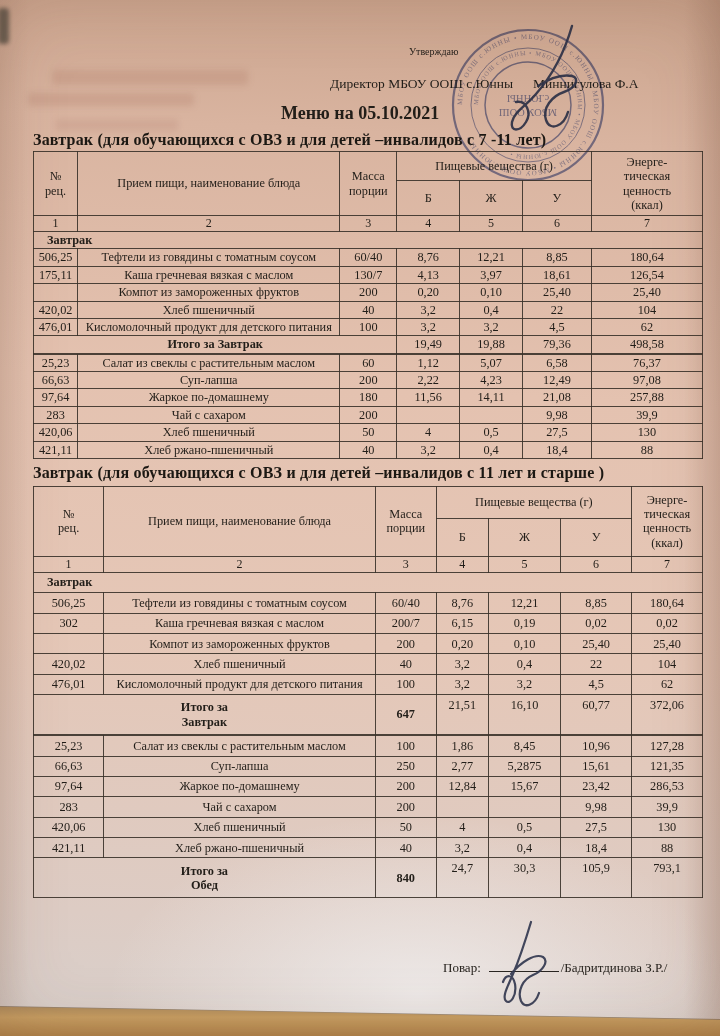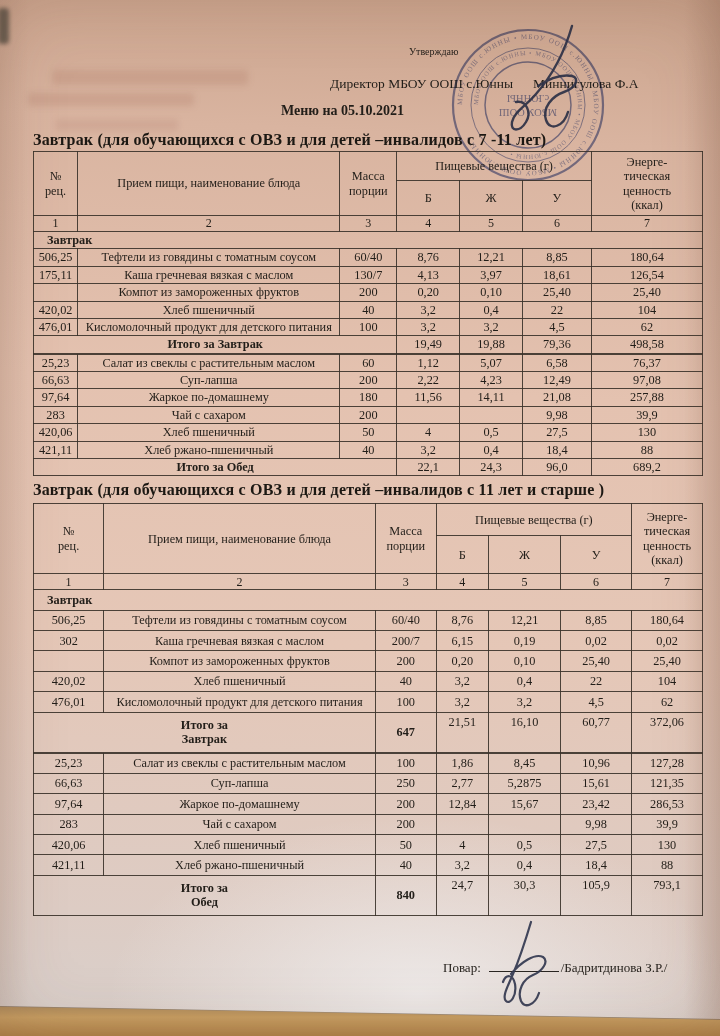--- a/index.html
+++ b/index.html
@@ -19,21 +19,21 @@
     clip-path:polygon(0 12%,100% 50%,100% 62%,0 24%);}
   .bleed{position:absolute;background:rgba(150,85,70,.16);filter:blur(3px);border-radius:3px;}
   .b1{left:52px;top:70px;width:196px;height:15px;}
   .b2{left:28px;top:93px;width:166px;height:13px;}
   .b3{left:56px;top:119px;width:122px;height:12px;background:rgba(150,85,70,.12);}
 
   .txt{color:#221e19;}
   .approved{position:absolute;left:409px;top:46px;font-size:10px;}
   .director-line{position:absolute;left:330px;top:76px;font-size:13.5px;}
   .director-name{position:absolute;left:533px;top:76px;font-size:13.5px;}
-  .menu-title{position:absolute;left:281px;top:103px;font-size:14px;font-weight:700;}
+  .menu-title{position:absolute;left:281px;top:103px;font-size:18px;font-weight:700;}
 
   .stamp{position:absolute;left:448px;top:25px;opacity:.68;mix-blend-mode:multiply;}
   .sig-head{position:absolute;left:480px;top:20px;}
   .sig-foot{position:absolute;left:487px;top:918px;}
 
   .tables-host{position:absolute;left:33px;top:131px;width:670px;}
   .tbl-title{font-weight:700;font-size:16px;text-align:left;color:#1c1813;letter-spacing:.2px;}
   .tt-0{margin-bottom:2px;}
   .tt-1{margin-top:30px;margin-bottom:3px;}
   .tt-2{margin-top:5px;margin-bottom:4px;}
@@ -256,29 +256,20 @@
           </tr>
           <tr class="data-row">
             <td class="c-num">421,11</td>
             <td class="c-dish">Хлеб ржано-пшеничный</td>
             <td class="c-mass">40</td>
             <td class="c-val">3,2</td>
             <td class="c-val">0,4</td>
             <td class="c-val">18,4</td>
             <td class="c-val">88</td>
           </tr>
-          <tr class="total-row">
-            <td class="c-total-label" colspan="3">
-              <div class="total-label-line">Итого за Обед</div>
-            </td>
-            <td class="c-total-val">22,1</td>
-            <td class="c-total-val">24,3</td>
-            <td class="c-total-val">96,0</td>
-            <td class="c-total-val">689,2</td>
-          </tr>
         </tbody>
       </table>
       <div class="tbl-title tt-2">Завтрак (для обучающихся  с ОВЗ и для детей –инвалидов с 11 лет и старше )</div>
       <table class="menu-table wide-num rows-md">
         <colgroup>
           <col style="width: 10.5%;">
           <col style="width: 40.6%;">
           <col style="width: 9.1%;">
           <col style="width: 7.8%;">
           <col style="width: 10.8%;">

